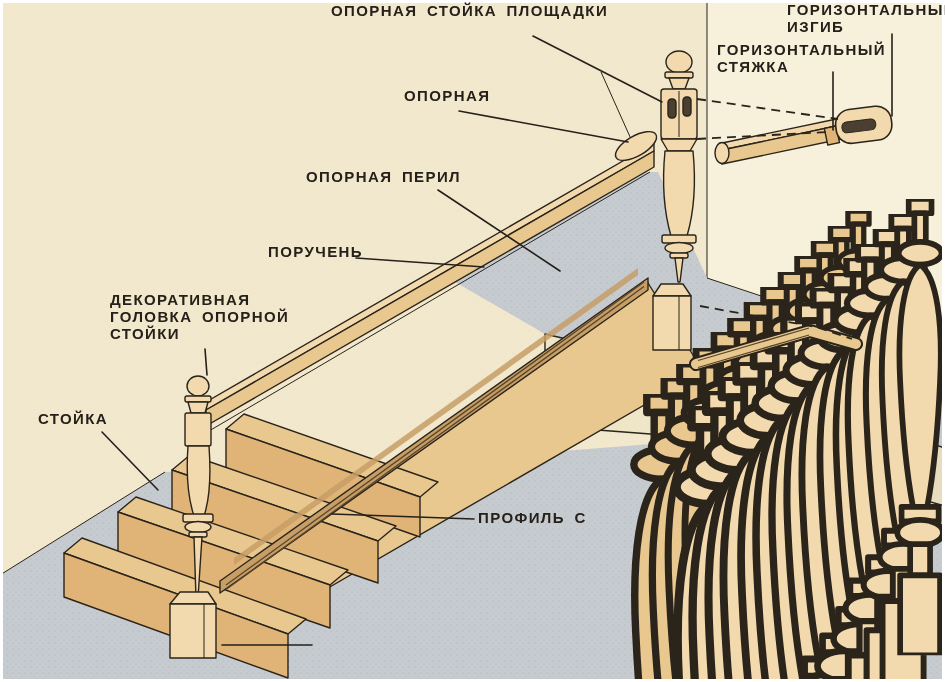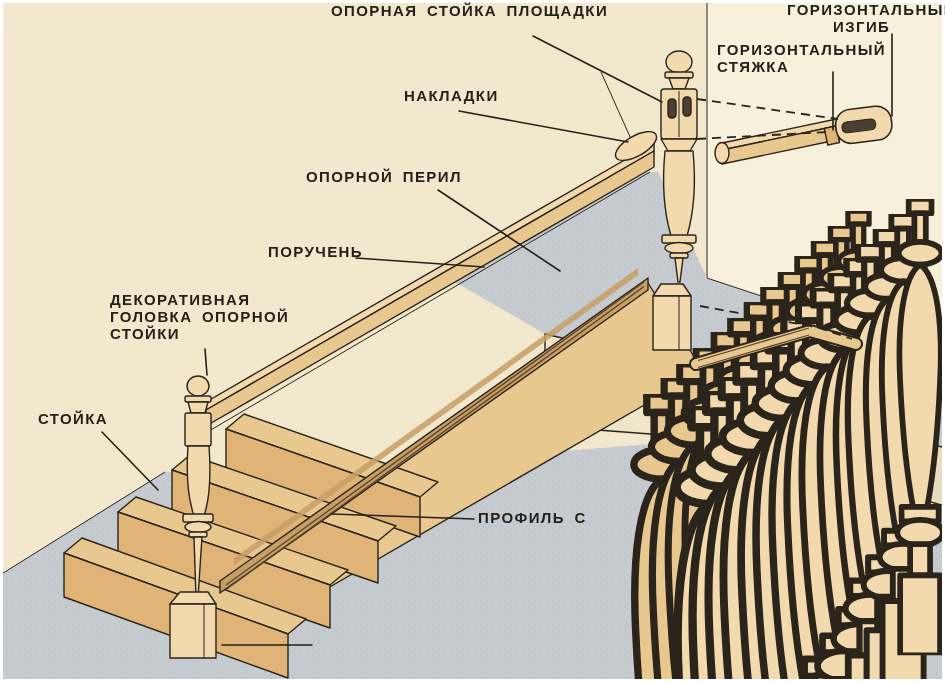--- a/index.html
+++ b/index.html
@@ -219,24 +219,24 @@
     <path d="M102,432 L158,490" class="leader"></path>
     <path d="M474,519 L332,514" class="leader"></path>
     <path d="M312,645 L222,645" class="leader"></path>
   </g>
 
   <rect x="1.5" y="1.5" width="942" height="679" fill="none" style="stroke:var(--frame)" stroke-width="3"></rect>
 </svg>
 
 <div class="lbl" style="left:331px;top:3px">ОПОРНАЯ СТОЙКА ПЛОЩАДКИ</div>
 <div class="lbl" style="left:787px;top:2px">ГОРИЗОНТАЛЬНЫЙ</div>
-<div class="lbl" style="left:833px;top:19px">ИЗГИБ</div>
+<div class="lbl" style="left:787px;top:19px">ИЗГИБ</div>
 <div class="lbl" style="left:717px;top:42px">ГОРИЗОНТАЛЬНЫЙ</div>
 <div class="lbl" style="left:717px;top:59px">СТЯЖКА</div>
-<div class="lbl" style="left:404px;top:88px">НАКЛАДКИ</div>
-<div class="lbl" style="left:306px;top:169px">ОПОРНОЙ ПЕРИЛ</div>
+<div class="lbl" style="left:404px;top:88px">ОПОРНАЯ</div>
+<div class="lbl" style="left:306px;top:169px">ОПОРНАЯ ПЕРИЛ</div>
 <div class="lbl" style="left:268px;top:244px">ПОРУЧЕНЬ</div>
 <div class="lbl" style="left:110px;top:292px">ДЕКОРАТИВНАЯ</div>
 <div class="lbl" style="left:110px;top:309px">ГОЛОВКА ОПОРНОЙ</div>
 <div class="lbl" style="left:110px;top:326px">СТОЙКИ</div>
 <div class="lbl" style="left:38px;top:411px">СТОЙКА</div>
 <div class="lbl" style="left:478px;top:510px">ПРОФИЛЬ С</div>
 </div>
 
 </body></html>

